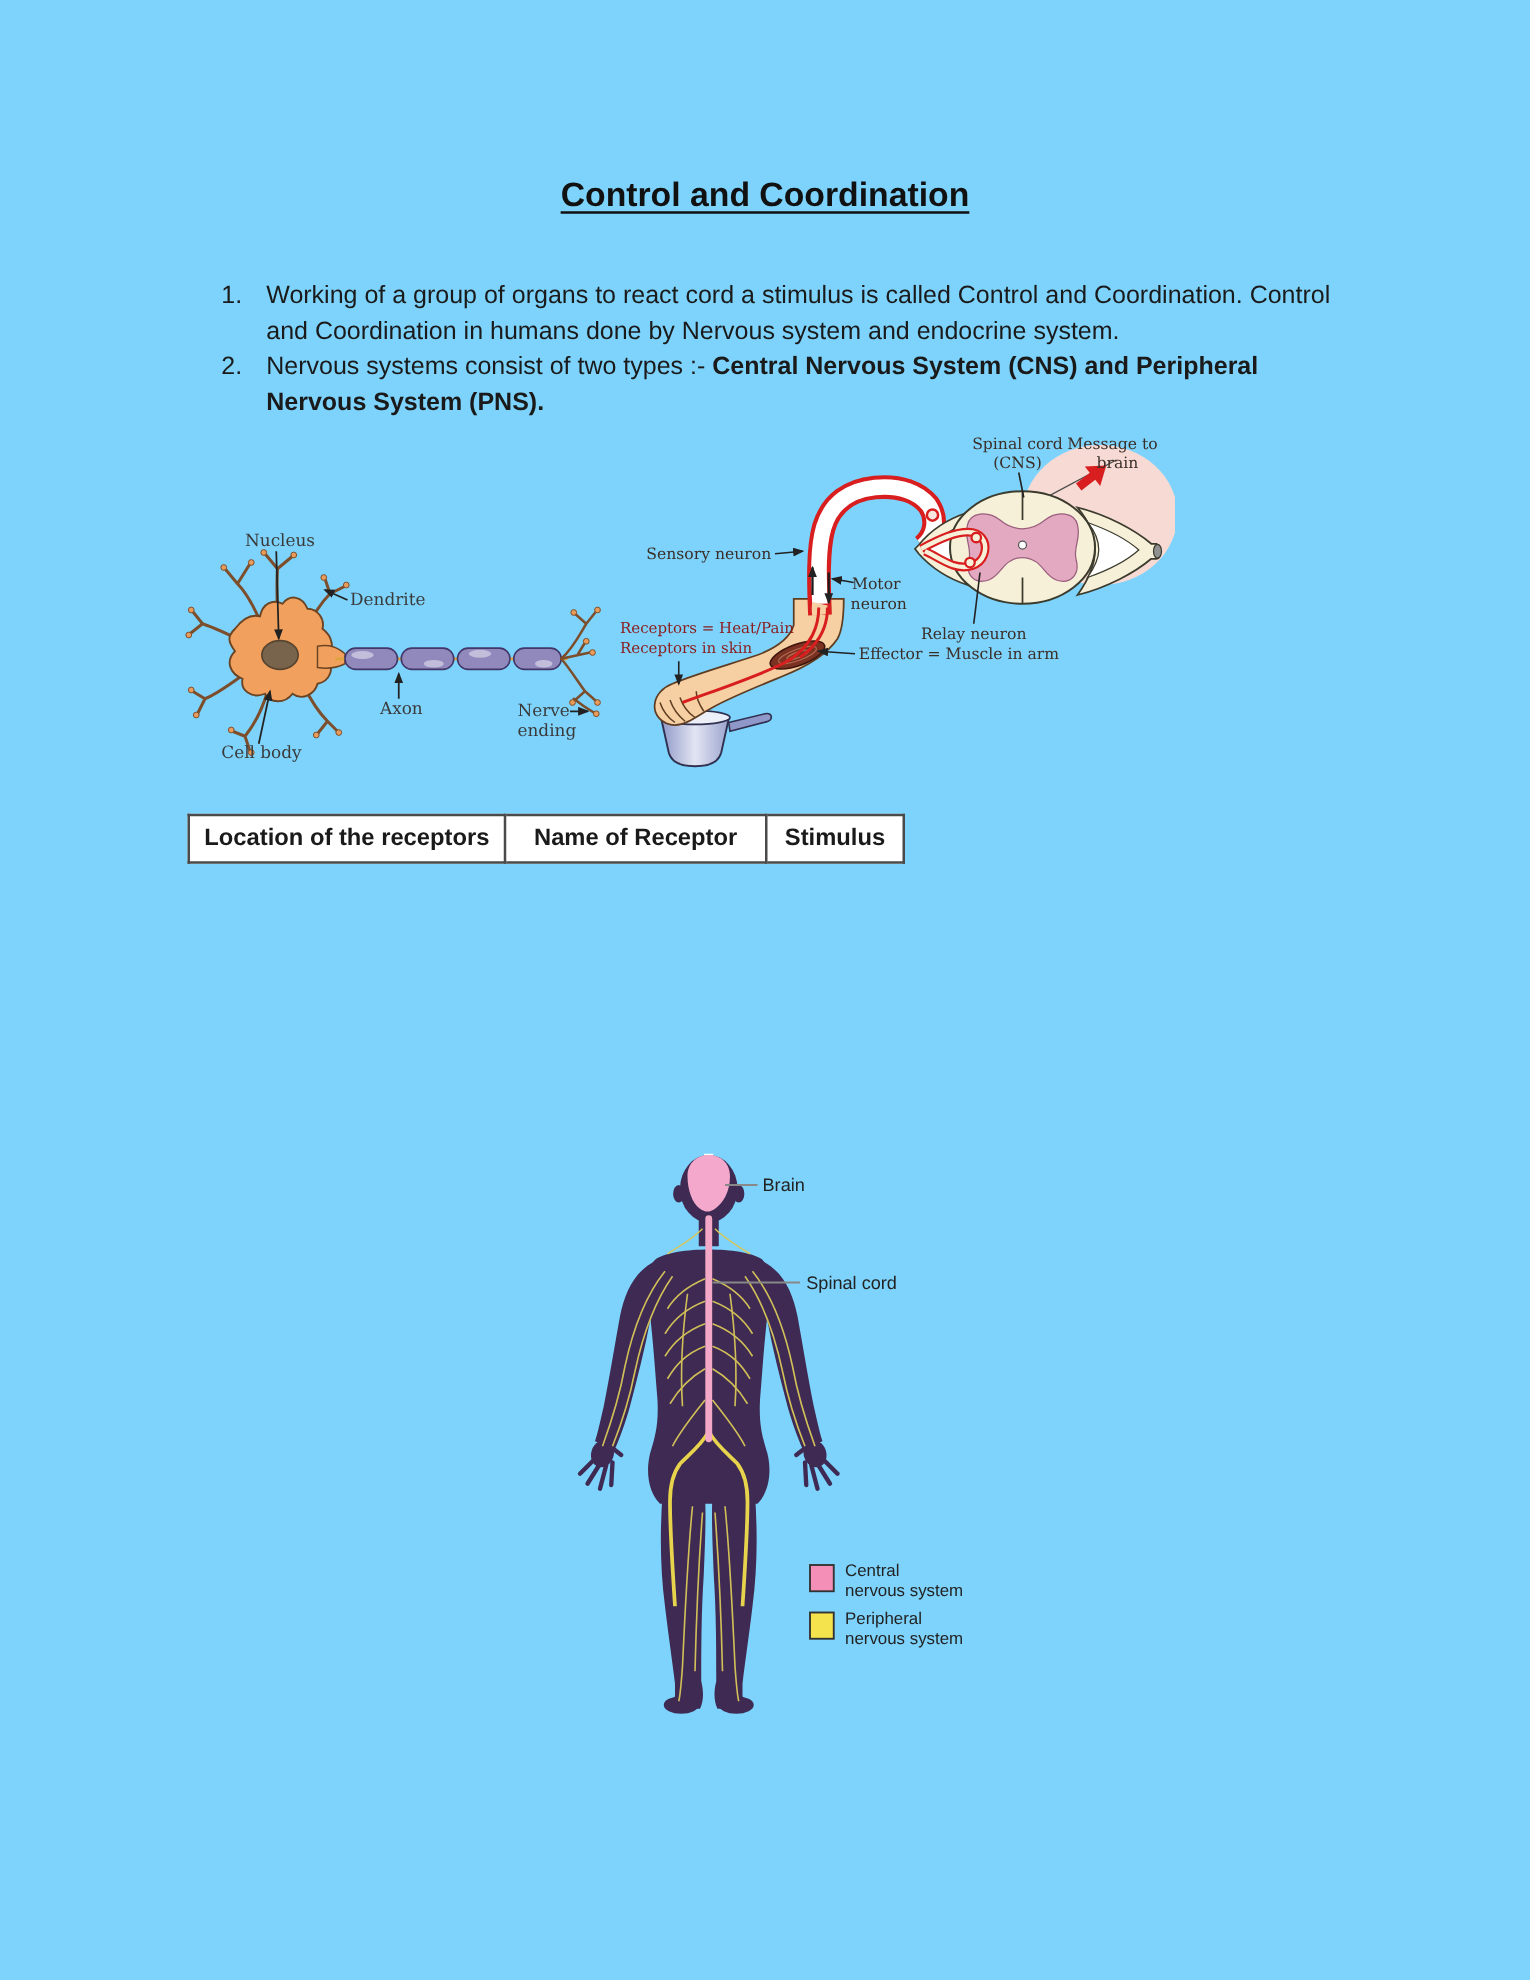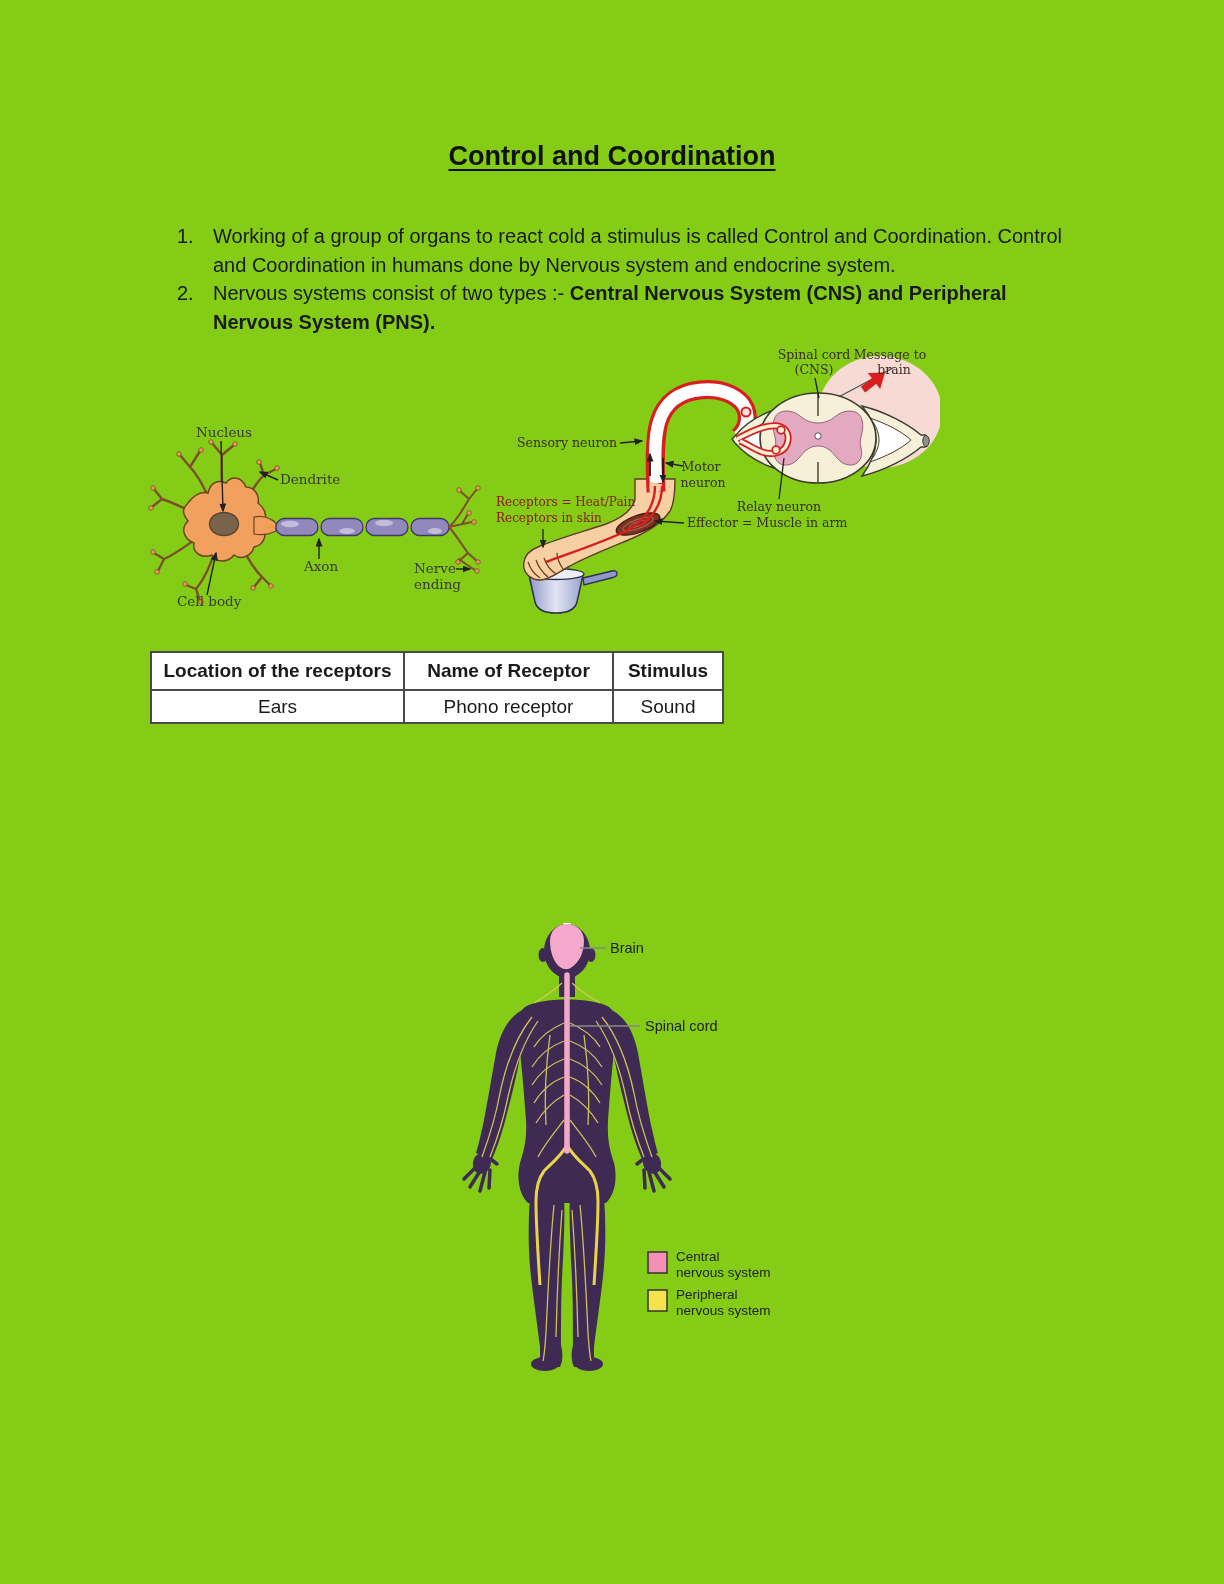--- a/index.html
+++ b/index.html
@@ -1,19 +1,19 @@
 <!DOCTYPE html>
 <html><head>
 <meta charset="utf-8">
 <style>
   * { margin:0; padding:0; box-sizing:border-box; }
   html,body { background:#e8e8e8; }
   .page {
     position:relative; width:1224px; height:1584px; margin:0 auto;
-    background:#84cc16; overflow:hidden;
+    background:#7dd3fc; overflow:hidden;
     font-family:"Liberation Sans", sans-serif; color:#1a1a1a;
   }
   .doc-title {
     position:absolute; top:141px; left:0; width:100%;
     text-align:center; font-size:27px; font-weight:bold;
     text-decoration:underline; text-underline-offset:4px;
     color:#111;
   }
   .doc-list { position:absolute; top:222px; left:177px; width:895px; }
   .doc-li { display:flex; font-size:20px; line-height:28.5px; }
@@ -40,21 +40,21 @@
 </head>
 <body>
 
 <div class="page">
 
   <div class="doc-title">Control and Coordination</div>
 
   <div class="doc-list">
     <div class="doc-li">
       <span class="num">1.</span>
-      <span class="txt">Working of a group of organs to react cold a stimulus is called Control and Coordination. Control and Coordination in humans done by Nervous system and endocrine system.</span>
+      <span class="txt">Working of a group of organs to react cord a stimulus is called Control and Coordination. Control and Coordination in humans done by Nervous system and endocrine system.</span>
     </div>
     <div class="doc-li">
       <span class="num">2.</span>
       <span class="txt"><span>Nervous systems consist of two types :- </span><b>Central Nervous System (CNS) and Peripheral Nervous System (PNS).</b></span>
     </div>
   </div>
 
   <svg id="neuron-svg" width="342" height="218" viewBox="0 0 342 218">
     <defs>
       <marker id="nah" markerWidth="9" markerHeight="8" refX="7.5" refY="3.5" orient="auto" markerUnits="userSpaceOnUse">
@@ -249,25 +249,20 @@
   <div class="table-wrap">
     <table class="receptors">
       <thead>
         <tr>
           <th class="col-loc">Location of the receptors</th>
           <th class="col-name">Name of Receptor</th>
           <th class="col-stim">Stimulus</th>
         </tr>
       </thead>
       <tbody>
-        <tr>
-          <td>Ears</td>
-          <td>Phono receptor</td>
-          <td>Sound</td>
-        </tr>
       </tbody>
     </table>
   </div>
 
   <svg id="body-svg" width="362" height="492" viewBox="0 0 362 492">
     <g fill="#3E2A52">
       <ellipse cx="117" cy="56" rx="23" ry="27"></ellipse>
       <ellipse cx="93" cy="60" rx="4.5" ry="7"></ellipse>
       <ellipse cx="141" cy="60" rx="4.5" ry="7"></ellipse>
       <rect x="109" y="74" width="16" height="28"></rect>

